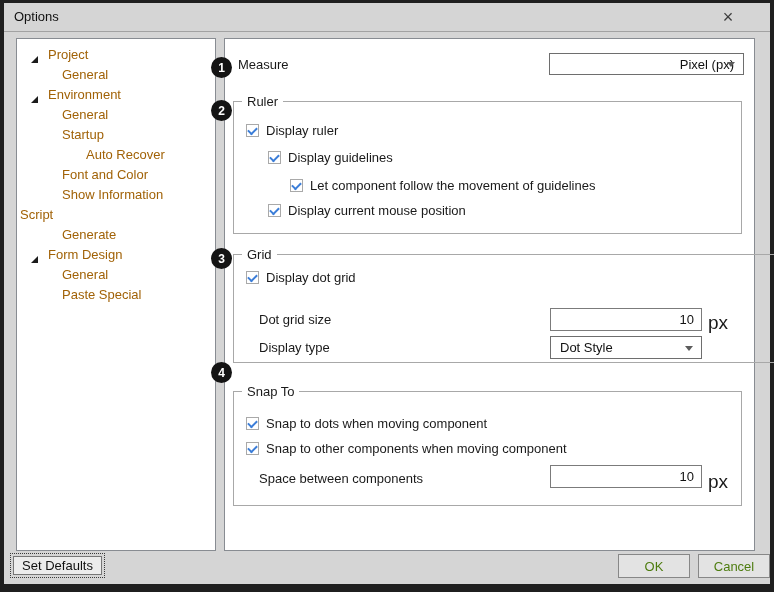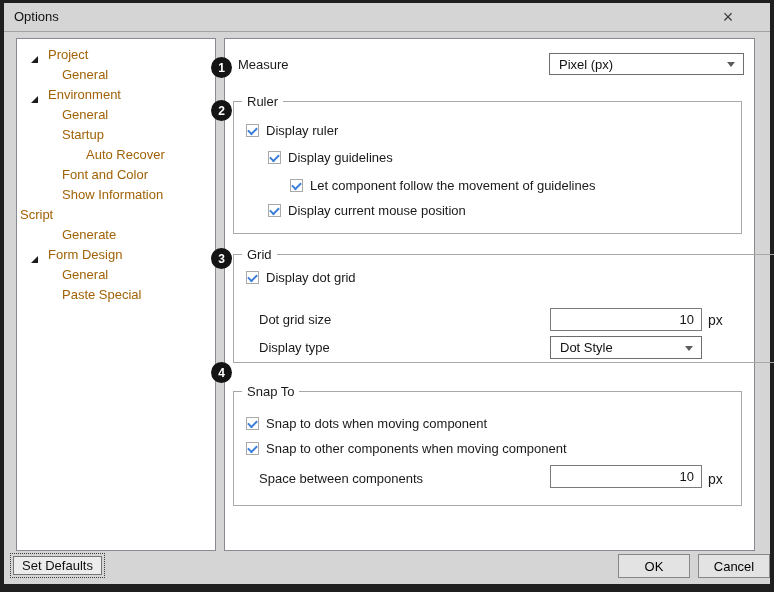--- a/index.html
+++ b/index.html
@@ -36,24 +36,24 @@
                   border-left:4px solid transparent; border-right:4px solid transparent; border-top:5px solid #5c5c5c; }
   .groupbox { position:absolute; border:1px solid #a8a8a8; box-sizing:border-box; }
   .groupbox-title { position:absolute; top:-8px; left:8px; background:#fff; padding:0 5px; font-size:13px; color:#1a1a1a; }
   .cb-row { position:absolute; display:flex; align-items:center; height:16px; gap:7px; }
   .cb { position:relative; width:13px; height:13px; box-sizing:border-box; background:#fff; border:1px solid #a9a9a9; flex:0 0 auto; }
   .cb .check { position:absolute; left:1px; top:2px; width:7px; height:4px;
                border-left:2px solid #3b7dd8; border-bottom:2px solid #3b7dd8; transform:rotate(-45deg); }
   .cb-label { font-size:13px; color:#1a1a1a; white-space:nowrap; }
   .num-input { position:absolute; box-sizing:border-box; background:#fff; border:1px solid #7b7b7b;
                display:flex; align-items:center; justify-content:flex-end; padding:0 7px; font-size:13px; color:#111; }
-  .unit { position:absolute; font-size:14px; color:#1a1a1a; }
+  .unit { position:absolute; font-size:19px; color:#1a1a1a; }
   
   .btn { position:absolute; box-sizing:border-box; background:#e3e3e3; border:1px solid #878787;
-         display:flex; align-items:center; justify-content:center; font-size:13px; color:#000000; cursor:default; }
+         display:flex; align-items:center; justify-content:center; font-size:13px; color:#4d7c0f; cursor:default; }
   .btn-focus-wrap { position:absolute; box-sizing:border-box; border:1px dotted #3a3a3a; padding:2px; }
   .btn-inner { position:relative; box-sizing:border-box; background:#ececec; border:1px solid #767676;
                display:flex; align-items:center; justify-content:center; font-size:13px; color:#111;
                width:89px; height:19px; cursor:default; }
 </style>
 </head>
 <body>
 
 <div class="dialog">
 
@@ -103,21 +103,21 @@
         <span class="tree-label">General</span>
       </div>
       <div class="tree-row" style="padding-left: 42px;">
         <span class="tree-label">Paste Special</span>
       </div>
     </div>
 
   <div class="panel right-panel">
 
     <div class="field-label" style="left:13px; top:18px;">Measure</div>
-    <div class="combo" style="left:324px; top:14px; width:195px; height:22px;">
+    <div class="combo" style="left:324px; top:14px; width:195px; height:22px;justify-content:flex-end;">
       <span>Pixel (px)</span>
       <span class="arrow"></span>
     </div>
 
     <div class="groupbox" id="ruler-box" style="left:8px; top:62px; width:509px; height:133px;">
       <span class="groupbox-title">Ruler</span>
     <div class="cb-row" style="left: 12px; top: 20px;">
           <span class="cb">
             <span class="check"></span>
           </span>

